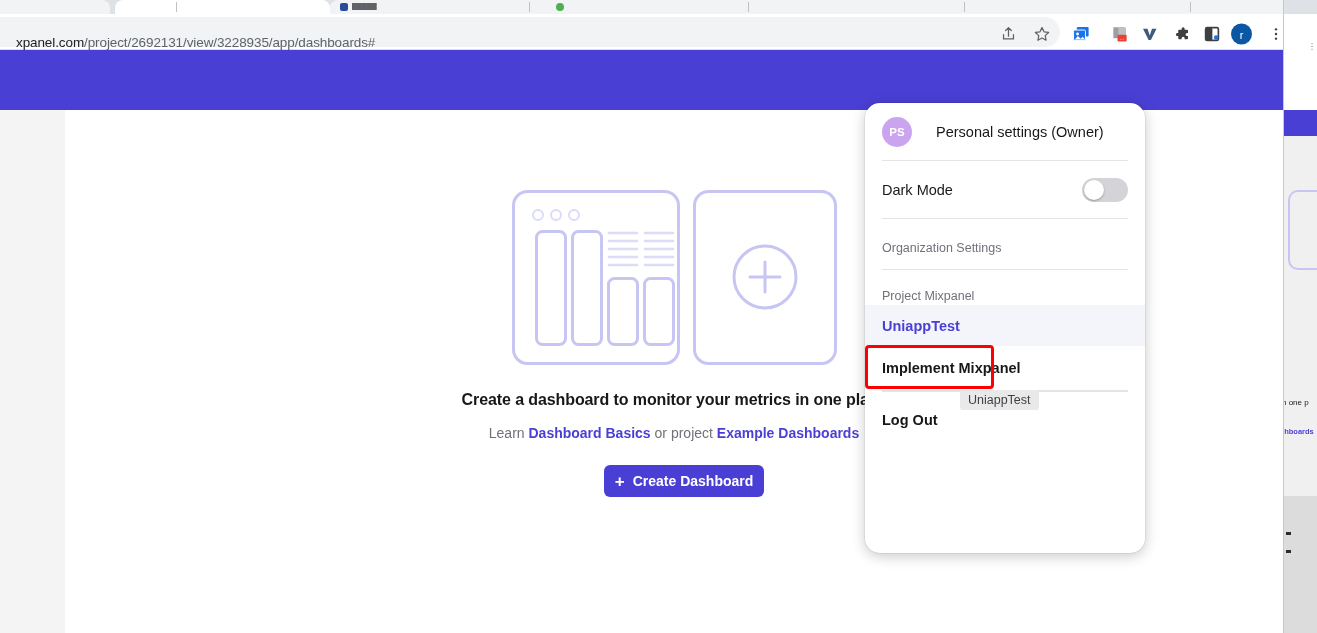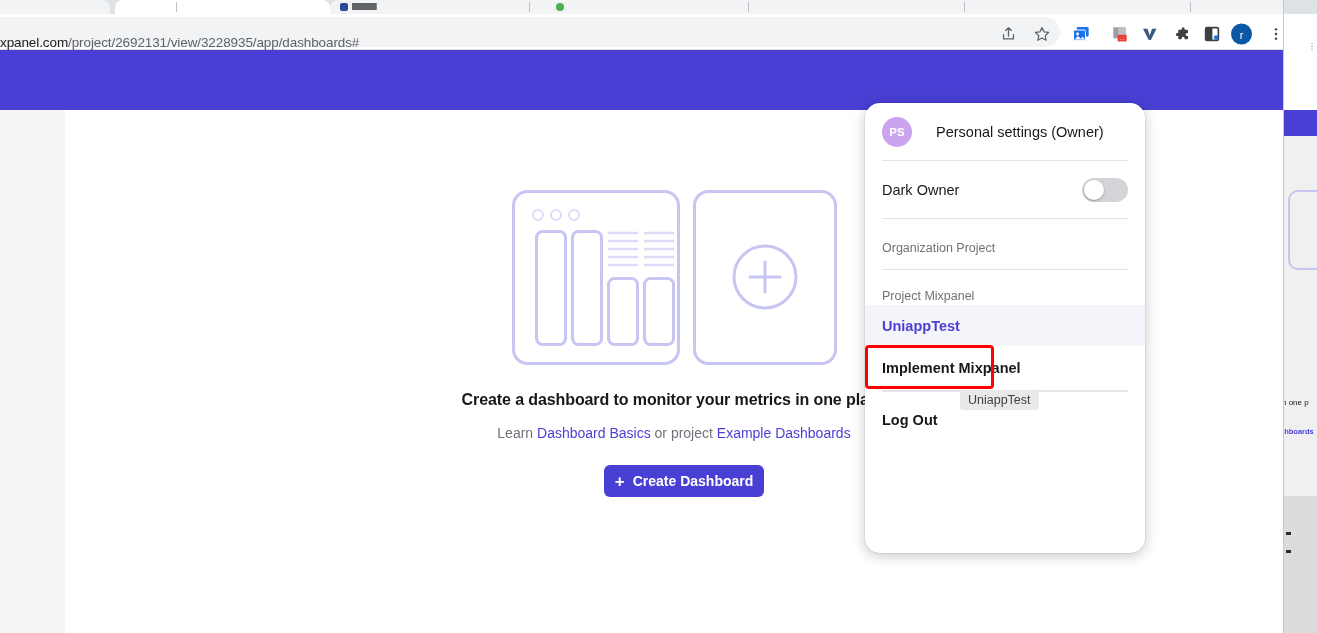--- a/index.html
+++ b/index.html
@@ -34,21 +34,21 @@
   }
   #omnibox {
     position: absolute; left: -40px; top: 3px; width: 1100px; height: 30px;
     background: #f1f3f4; border-radius: 15px;
   }
   #url-text {
     position: absolute; left: 0px; top: 21px;
     font-size: 13.5px; color: #5f6368; letter-spacing: -0.1px;
     white-space: nowrap;
   }
-  #url-text .host { color: #202124; }
+  #url-text .host { color: #202124; padding-left: 16px; }
   .tb-icon {
     position: absolute; top: 20px; transform: translateY(-50%);
     display: flex; align-items: center; justify-content: center;
     cursor: pointer;
   }
 
   
   #mp-header {
     position: absolute; left: 0; top: 50px; width: 1283px; height: 60px;
     background: #4a3fd4;
@@ -103,21 +103,21 @@
   }
   #illus { position: absolute; left: 447px; top: 80px; }
   #empty-title {
     position: absolute; left: 0; top: 281px; width: 1218px; text-align: center;
     font-size: 16px; font-weight: bold; color: #18181b; letter-spacing: -0.1px;
   }
   #empty-sub {
     position: absolute; left: 0; top: 315px; width: 1218px; text-align: center;
     font-size: 14px; color: #71717a;
   }
-  #empty-sub a { color: #4a3fd4; text-decoration: none; font-weight: normal; cursor: pointer; }
+  #empty-sub a { color: #4a3fd4; text-decoration: none; font-weight: bold; cursor: pointer; }
   #create-dash-btn {
     position: absolute; left: 539px; top: 355px; width: 160px; height: 32px;
     background: #4a3fd4; border-radius: 6px; border: none;
     color: #fff; font-size: 14px; font-weight: bold;
     display: flex; align-items: center; justify-content: center; gap: 8px;
     cursor: pointer; font-family: "Liberation Sans", sans-serif;
   }
 
   
   #settings-menu {
@@ -368,29 +368,29 @@
 <div id="settings-menu">
 
   <div class="menu-row" style="height:57px;">
     <div id="avatar-ps">PS</div>
     <span style="margin-left:24px;">Personal settings (Owner)</span>
   </div>
 
   <div class="menu-divider"></div>
 
   <div class="menu-row" style="height:57px; justify-content:space-between;">
-    <span>Dark Owner</span>
+    <span>Dark Mode</span>
     <span style="width:46px;height:24px;border-radius:12px;background:#d4d4d8;position:relative;display:inline-block;">
       <span style="position:absolute;left:2px;top:2px;width:20px;height:20px;border-radius:50%;background:#ffffff;box-shadow:0 1px 2px rgba(0,0,0,.3);"></span>
     </span>
   </div>
 
   <div class="menu-divider"></div>
 
-  <div class="menu-section-label" style="height:38px;">Organization Project</div>
+  <div class="menu-section-label" style="height:38px;">Organization Settings</div>
 
   <div class="menu-divider" style="margin-top:12px;"></div>
 
   <div class="menu-section-label" style="height:35px;">Project Mixpanel</div>
 
   <div id="project-uniapp-row">
     <span>UniappTest</span>
   </div>
 
   <div class="menu-item-plain" style="height:44px;">Implement Mixpanel</div>

